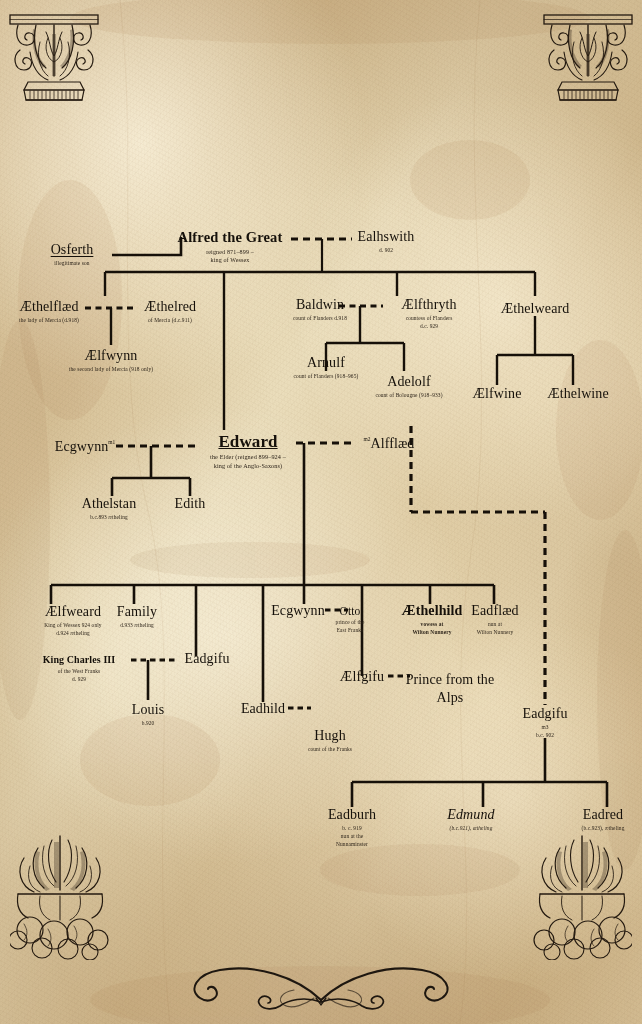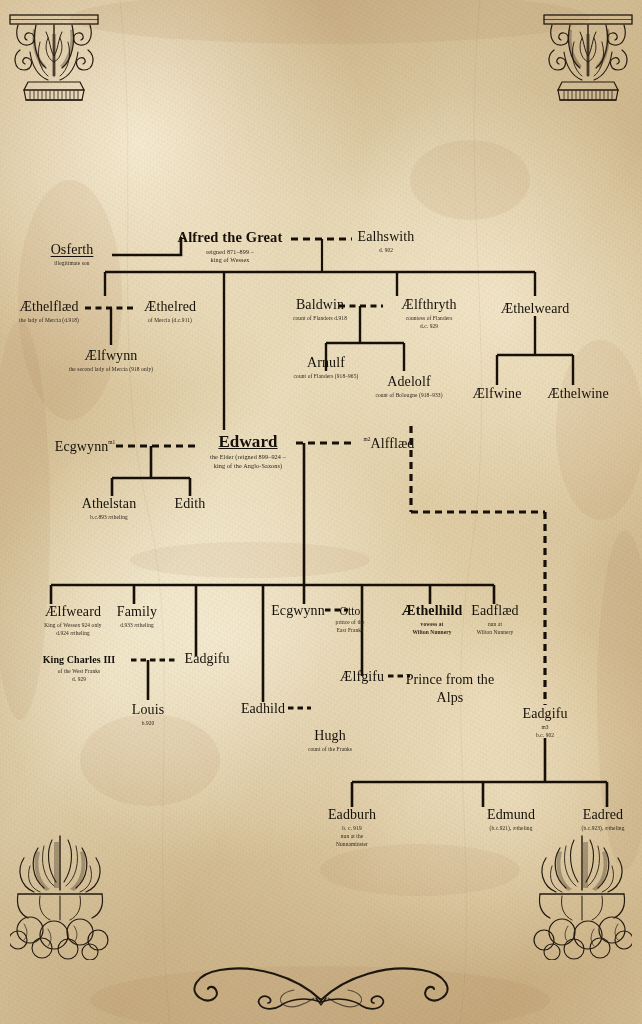--- a/index.html
+++ b/index.html
@@ -563,21 +563,21 @@
   <div class="person med" style="left:495px; top:604px;">
     <span class="nm">Eadflæd</span>
     <span class="dt">nun at<br>Wilton Nunnery</span>
   </div>
 
   <div class="person med" style="left:352px; top:808px;">
     <span class="nm">Eadburh</span>
     <span class="dt">b. c. 919<br>nun at the<br>Nunnaminster</span>
   </div>
 
-  <div class="person med" style="left:511px; top:808px;">
+  <div class="person med" style="left:471px; top:808px;font-style:italic;">
     <span class="nm">Edmund</span>
     <span class="dt">(b.c.921), ætheling</span>
   </div>
 
   <div class="person med" style="left:603px; top:808px;">
     <span class="nm">Eadred</span>
     <span class="dt">(b.c.923), ætheling</span>
   </div>
 
 </div>

